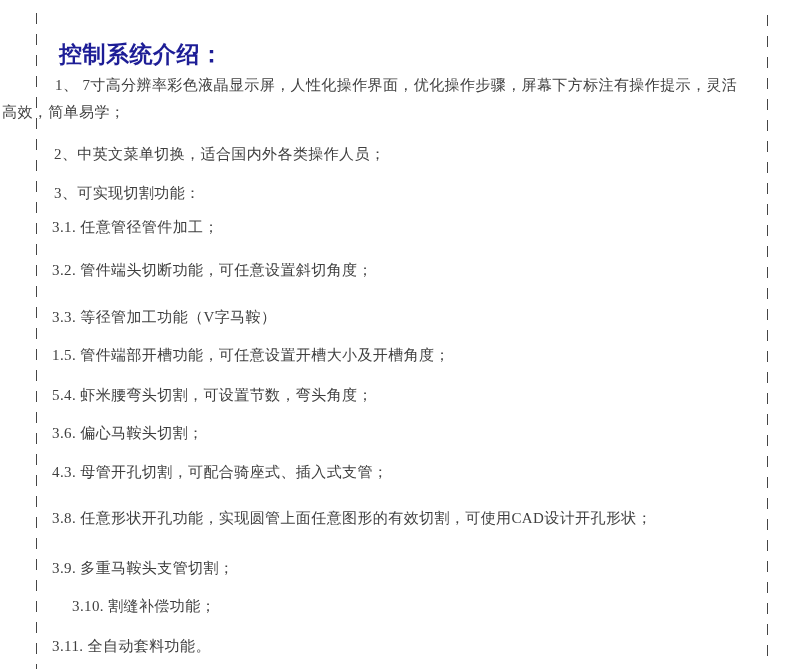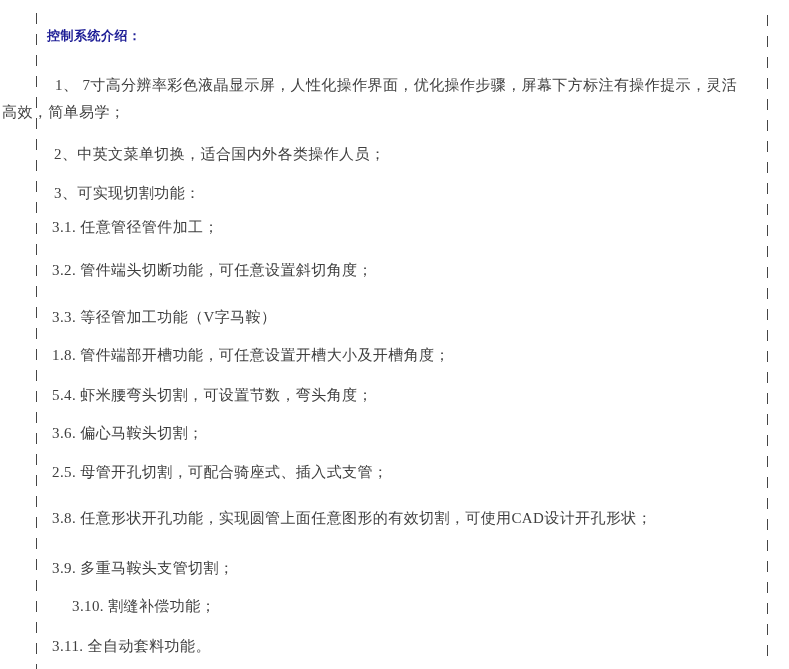--- a/index.html
+++ b/index.html
@@ -15,23 +15,23 @@
     position: absolute;
     width: 1px;
     background: repeating-linear-gradient(to bottom, #454545 0 11px, transparent 11px 21px);
   }
   .vline.left  { left: 36px;  top: 13px; height: 656px; }
   .vline.right { left: 767px; top: 15px; height: 644px; }
   .doc-title {
     position: absolute;
     left: 47px;
     top: 27px;
-    margin: 0;
+    margin: 12px;
     font-family: "Liberation Sans", "DejaVu Sans", sans-serif;
-    font-size: 13px;
+    font-size: 23px;
     font-weight: 700;
     color: #1d1d96;
     letter-spacing: 0.5px;
     white-space: nowrap;
     text-align: center;
   }
   .para {
     position: absolute;
     margin: 0;
     font-size: 15px;
@@ -70,20 +70,20 @@
 <div class="vline right"></div>
 
 <h1 class="doc-title">控制系统介绍：</h1>
 
 <p class="para wrap y-p1">1、 7寸高分辨率彩色液晶显示屏，人性化操作界面，优化操作步骤，屏幕下方标注有操作提示，灵活高效，简单易学；</p>
 <p class="para x54 y-p2">2、中英文菜单切换，适合国内外各类操作人员；</p>
 <p class="para x54 y-p3">3、可实现切割功能：</p>
 <p class="para x52 y-31">3.1. 任意管径管件加工；</p>
 <p class="para x52 y-32">3.2. 管件端头切断功能，可任意设置斜切角度；</p>
 <p class="para x52 y-33">3.3. 等径管加工功能（V字马鞍）</p>
-<p class="para x52 y-34">1.8. 管件端部开槽功能，可任意设置开槽大小及开槽角度；</p>
+<p class="para x52 y-34">1.5. 管件端部开槽功能，可任意设置开槽大小及开槽角度；</p>
 <p class="para x52 y-35">5.4. 虾米腰弯头切割，可设置节数，弯头角度；</p>
 <p class="para x52 y-36">3.6. 偏心马鞍头切割；</p>
-<p class="para x52 y-37">2.5. 母管开孔切割，可配合骑座式、插入式支管；</p>
+<p class="para x52 y-37">4.3. 母管开孔切割，可配合骑座式、插入式支管；</p>
 <p class="para x52 y-38">3.8. 任意形状开孔功能，实现圆管上面任意图形的有效切割，可使用CAD设计开孔形状；</p>
 <p class="para x52 y-39">3.9. 多重马鞍头支管切割；</p>
 <p class="para x52 y-310">3.10. 割缝补偿功能；</p>
 <p class="para x52 y-311">3.11. 全自动套料功能。</p>
 
 </body></html>

